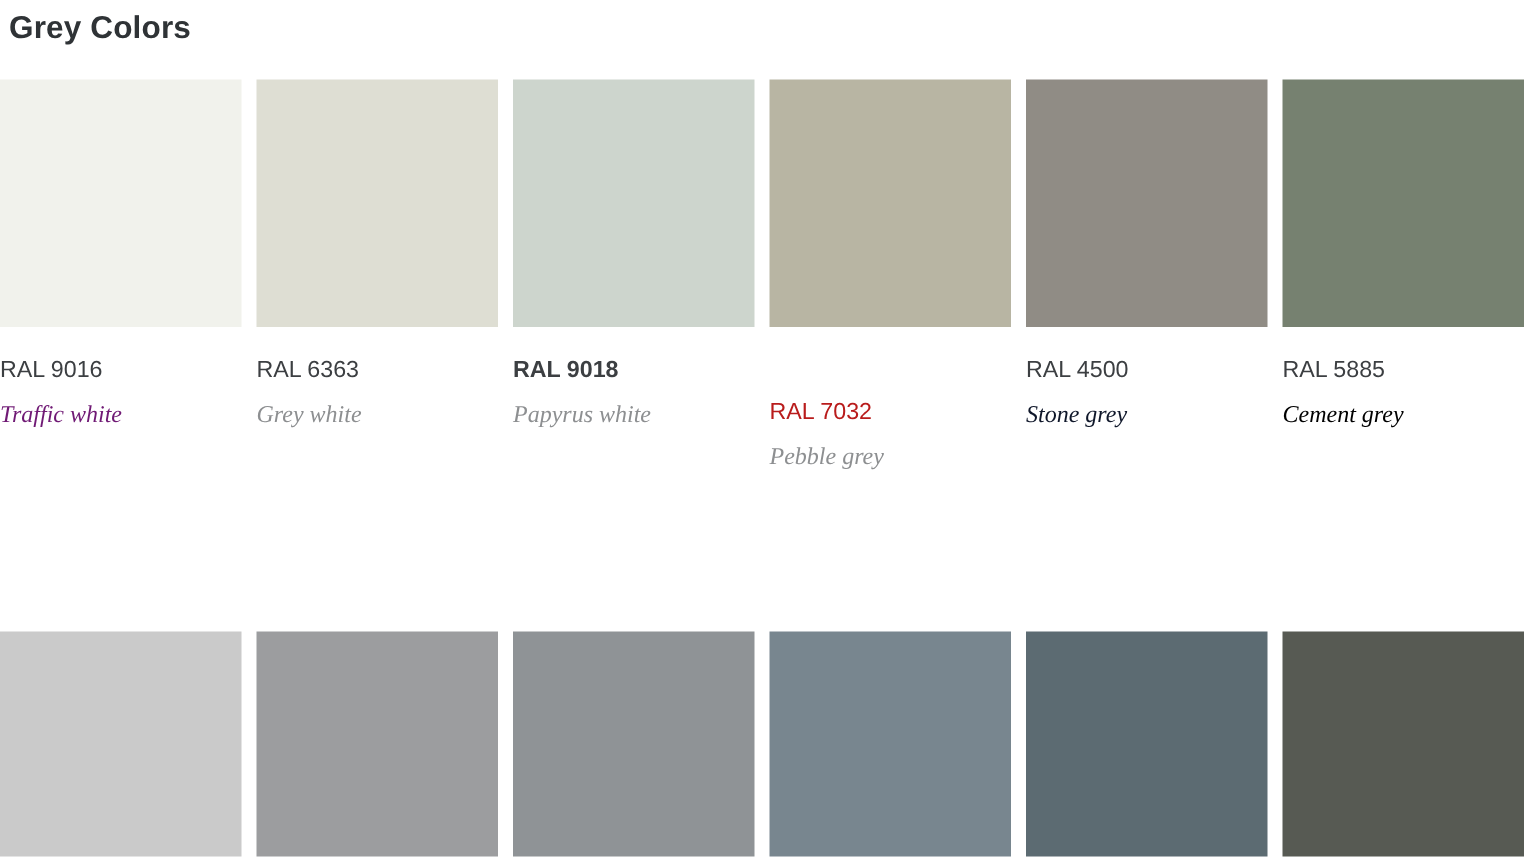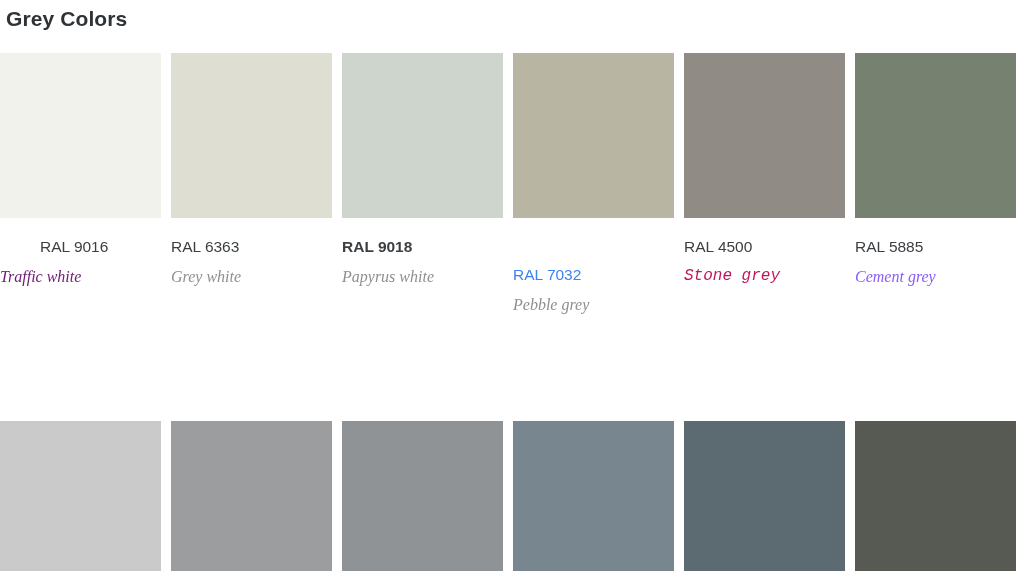--- a/index.html
+++ b/index.html
@@ -88,47 +88,47 @@
 
 <div class="page">
 
   <div class="page-title" style="color: rgb(47, 51, 54);">Grey Colors</div>
 
   <div class="palette">
 
     <div class="swatch-row row-1">
       <div class="swatch-cell">
         <div class="swatch-chip" style="background-color: rgb(241, 242, 236);"></div>
-        <div class="swatch-code" style="color: rgb(60, 63, 66); margin-left: 40px;">RAL 9016</div>
+        <div class="swatch-code" style="color: rgb(60, 63, 66);">RAL 9016</div>
         <div class="swatch-name" style="color: #701a75;">Traffic white</div>
       </div>
       <div class="swatch-cell">
         <div class="swatch-chip" style="background-color: rgb(222, 222, 211);"></div>
         <div class="swatch-code" style="color: rgb(60, 63, 66);">RAL 6363</div>
         <div class="swatch-name" style="color: rgb(141, 143, 145);">Grey white</div>
       </div>
       <div class="swatch-cell">
         <div class="swatch-chip" style="background-color: rgb(205, 213, 205);"></div>
         <div class="swatch-code" style="color: rgb(60, 63, 66); font-weight: bold;">RAL 9018</div>
         <div class="swatch-name" style="color: rgb(141, 143, 145);">Papyrus white</div>
       </div>
       <div class="swatch-cell">
         <div class="swatch-chip" style="background-color: rgb(184, 181, 163);"></div>
-        <div class="swatch-code" style="color: #3b82f6; margin-top: 48px;">RAL 7032</div>
+        <div class="swatch-code" style="color: #b91c1c; margin-top: 48px;">RAL 7032</div>
         <div class="swatch-name" style="color: rgb(141, 143, 145);">Pebble grey</div>
       </div>
       <div class="swatch-cell">
         <div class="swatch-chip" style="background-color: rgb(144, 140, 133);"></div>
         <div class="swatch-code" style="color: rgb(60, 63, 66);">RAL 4500</div>
-        <div class="swatch-name" style="color: #be185d; font-family: Liberation Mono, monospace;">Stone grey</div>
+        <div class="swatch-name" style="color: #0f172a;">Stone grey</div>
       </div>
       <div class="swatch-cell">
         <div class="swatch-chip" style="background-color: rgb(118, 129, 112);"></div>
         <div class="swatch-code" style="color: rgb(60, 63, 66);">RAL 5885</div>
-        <div class="swatch-name" style="color: #8b5cf6;">Cement grey</div>
+        <div class="swatch-name" style="color: #000000;">Cement grey</div>
       </div>
     </div>
 
     <div class="swatch-row row-2">
       <div class="swatch-cell">
         <div class="swatch-chip" style="background-color: rgb(202, 202, 202);"></div>
 
       </div>
       <div class="swatch-cell">
         <div class="swatch-chip" style="background-color: rgb(156, 157, 159);"></div>

